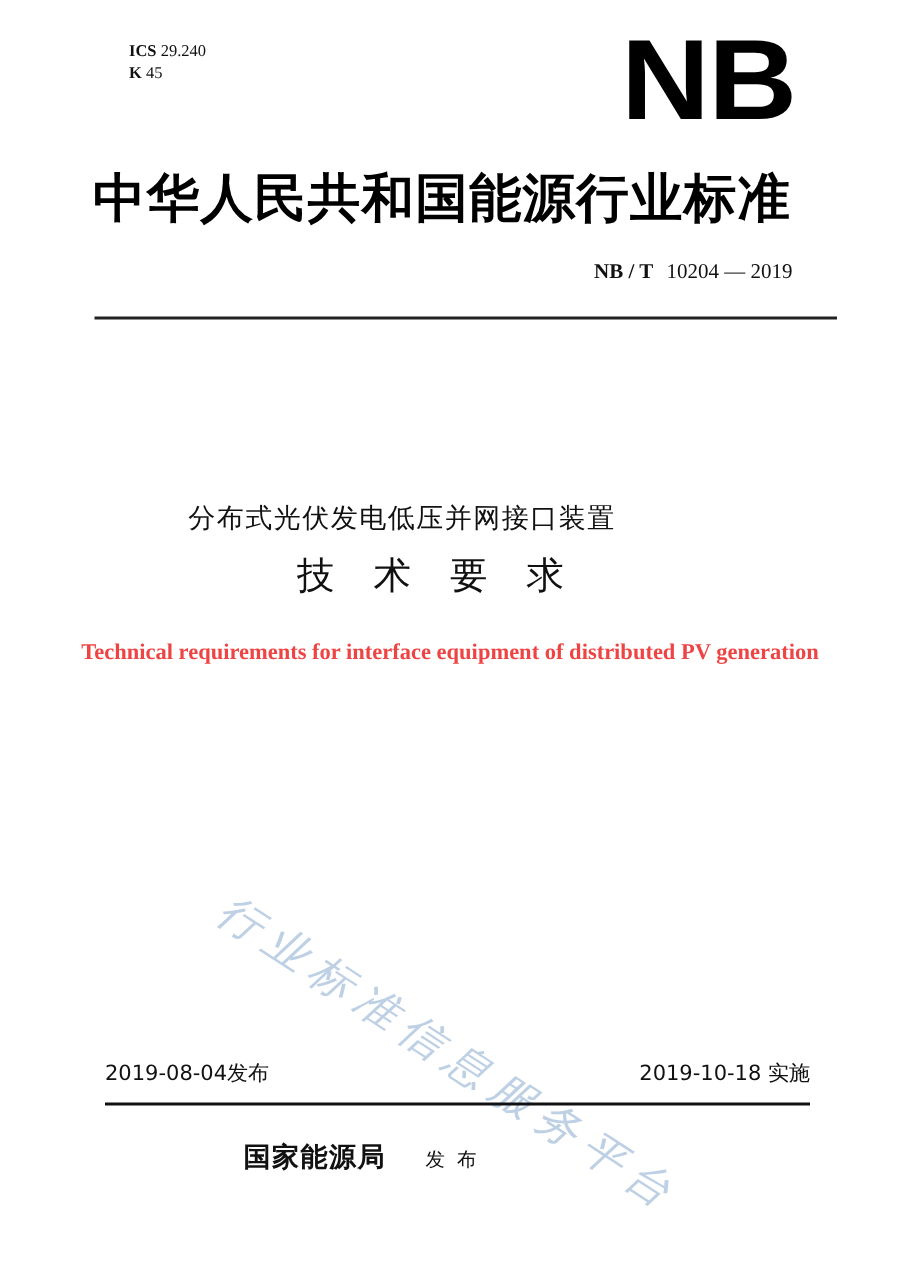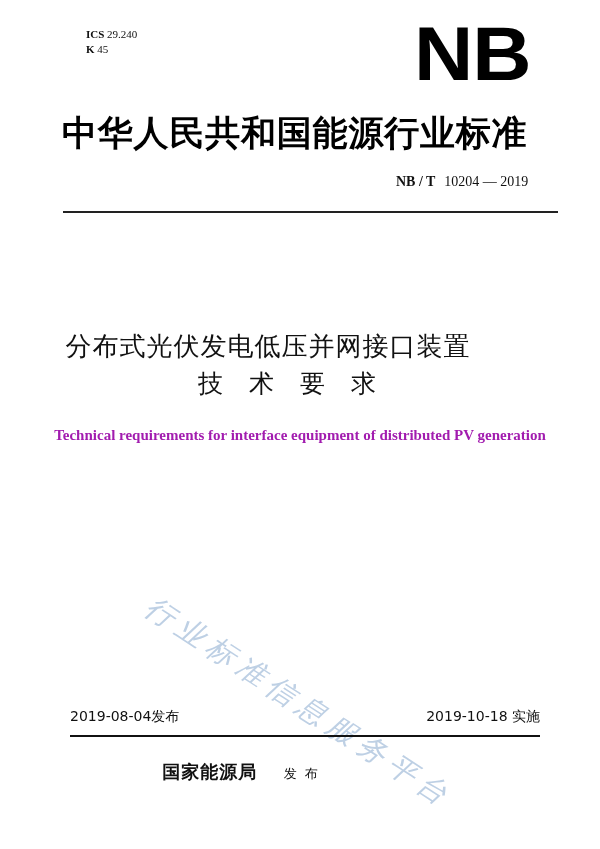--- a/index.html
+++ b/index.html
@@ -6,23 +6,23 @@
   body { width:600px; height:849px; position:relative; overflow:hidden; font-family:"DejaVu Sans", sans-serif; color:#111; }
   .abs { position:absolute; }
   .ics { left:86px; top:27px; font-family:"Liberation Serif", serif; font-size:11px; line-height:15px; color:#111; }
   .ics b { font-weight:bold; }
   .nb-logo { left:414px; top:14px; font-family:"Liberation Sans", sans-serif; font-weight:bold; font-size:76px; letter-spacing:-1px; color:#000; line-height:80px; transform:scaleX(1.08); transform-origin:left top; }
   .main-title { left:62px; top:112px; width:500px; font-family:"DejaVu Serif", serif; font-weight:bold; font-size:35px; line-height:42px; letter-spacing:0.8px; color:#000; white-space:nowrap; }
   .std-no { left:396px; top:172px; font-size:14px; line-height:18px; color:#111; white-space:nowrap; }
   .std-no .pref { font-family:"Liberation Serif", serif; font-weight:bold; }
   .std-no .num { font-family:Liberation Serif, serif; }
   .rule-top { left:63px; top:211px; width:495px; height:2px; background:#222; }
-  .cn-title1 { left:0; width:536px; top:330px; text-align:center; font-size:26px; line-height:32px; letter-spacing:1px; color:#111; }
+  .cn-title1 { left:0; width:536px; top:330px; text-align:center; font-size:18px; line-height:32px; letter-spacing:1px; color:#111; }
   .cn-title2 { left:0; width:600px; top:368px; text-align:center; font-size:25px; line-height:32px; letter-spacing:26px; box-sizing:border-box; color:#111; }
-  .en-title { left:0; width:600px; top:425px; text-align:center; font-family:"Liberation Serif", serif; font-weight:bold; font-size:15px; line-height:20px; color:#a21caf; }
+  .en-title { left:0; width:600px; top:425px; text-align:center; font-family:"Liberation Serif", serif; font-weight:bold; font-size:15px; line-height:20px; color:#ef4444; }
   .watermark { left:148px; top:585px; transform:rotate(33deg); transform-origin:left center; font-size:29px; letter-spacing:7px; color:#b7cbe2; opacity:0.9; white-space:nowrap; font-style:italic; }
   .date-pub { left:70px; top:707px; font-size:14px; line-height:18px; color:#111; }
   .date-eff { right:60px; top:707px; font-size:14px; line-height:18px; color:#111; text-align:right; }
   .rule-bottom { left:70px; top:735px; width:470px; height:2px; background:#111; }
   .publisher { left:0; width:488px; top:761px; text-align:center; font-size:14px; line-height:22px; color:#111; }
   .publisher .org { font-family:"DejaVu Serif", serif; font-weight:bold; font-size:18px; letter-spacing:1px; }
   .publisher .act { margin-left:22px; letter-spacing:8px; font-size:13px; }
 </style>
 </head>
 <body>

